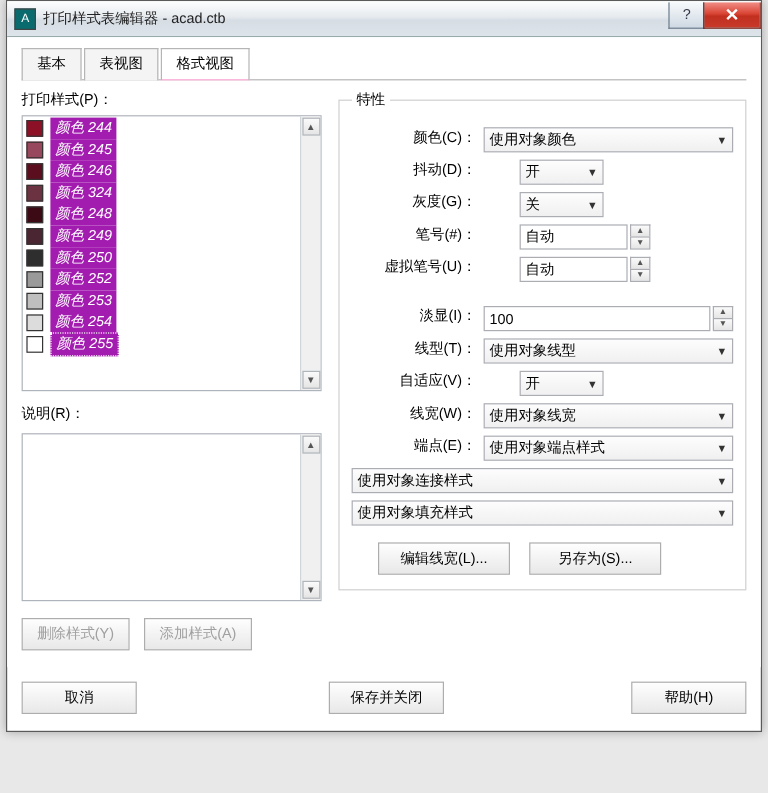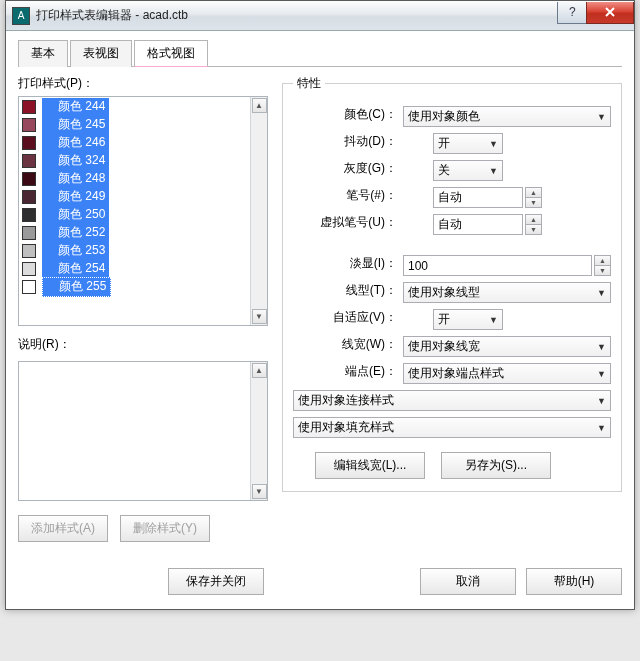--- a/index.html
+++ b/index.html
@@ -17,21 +17,21 @@
   .tabs { display:flex; border-bottom:1px solid #b5b5b5; margin-bottom:8px;}
   .tab { padding:4px 12px; border:1px solid #b5b5b5; border-bottom:none; background:#f4f4f4; margin-right:2px; position:relative; top:1px; cursor:default;}
   .tab.active { background:#fff; border-bottom:1px solid #f9a8d4;}
   .cols { display:flex; gap:14px;}
   .leftcol { width:250px; display:flex; flex-direction:column;}
   .label { margin-bottom:4px;}
   .listbox { border:1px solid #aeb4bb; height:230px; background:#fff; position:relative; display:flex;}
   .listinner { flex:1; overflow:hidden; padding:1px;}
   .row { display:flex; align-items:center; height:18px; padding-left:2px;}
   .swatch { width:14px; height:14px; border:1px solid #333; margin-right:6px; flex:0 0 14px;}
-  .rowtxt { background:#3b82f6; color:#fff; padding:0 4px 1px 16px;}
+  .rowtxt { background:#a21caf; color:#fff; padding:0 4px 1px 4px;font-style:italic;}
   .scrollbar { width:17px; border-left:1px solid #d0d5da; background:#f0f0f0; display:flex; flex-direction:column; align-items:center; justify-content:space-between; padding:1px 0;}
   .sbtn { width:15px;height:15px;border:1px solid #b0b5ba;background:linear-gradient(#fafafa,#e5e5e5);font-size:8px;display:flex;align-items:center;justify-content:center;color:#555;}
   .desc { border:1px solid #aeb4bb; height:140px; margin-top:4px; background:#fff; position:relative; display:flex;}
   .btnrow { display:flex; gap:12px; margin-top:14px;}
   .btn { border:1px solid #adadad; padding:4px 10px; background:linear-gradient(#fefefe,#e8e8e8); min-width:90px; text-align:center; cursor:default;}
   .btn.disabled { color:#a0a0a0; }
   .rightcol { flex:1; }
   fieldset.props { border:1px solid #d0d0d0; padding:8px 10px 12px 10px;}
   fieldset.props legend { padding:0 4px;}
   .prow { display:flex; align-items:flex-start; margin:6px 0; }
@@ -138,22 +138,22 @@
         <div class="label">说明(R)：</div>
         <div class="desc">
           <div style="flex:1"></div>
           <div class="scrollbar">
             <div class="sbtn">▲</div>
             <div class="sbtn">▼</div>
           </div>
         </div>
 
         <div class="btnrow">
+          <div class="btn disabled">删除样式(Y)</div>
           <div class="btn disabled">添加样式(A)</div>
-          <div class="btn disabled">删除样式(Y)</div>
         </div>
       </div>
 
       <div class="rightcol">
         <fieldset class="props">
           <legend>特性</legend>
 
           <div class="prow">
             <div class="plabel">颜色(C)：</div>
             <div class="pselect">
@@ -264,17 +264,17 @@
           <div class="propbtns">
             <div class="btn" style="min-width:110px">编辑线宽(L)...</div>
             <div class="btn" style="min-width:110px">另存为(S)...</div>
           </div>
         </fieldset>
       </div>
     </div>
   </div>
 
   <div class="footer">
+    <div class="btn">取消</div>
     <div class="btn left">保存并关闭</div>
-    <div class="btn">取消</div>
     <div class="btn">帮助(H)</div>
   </div>
 </div>
 
 </body></html>

